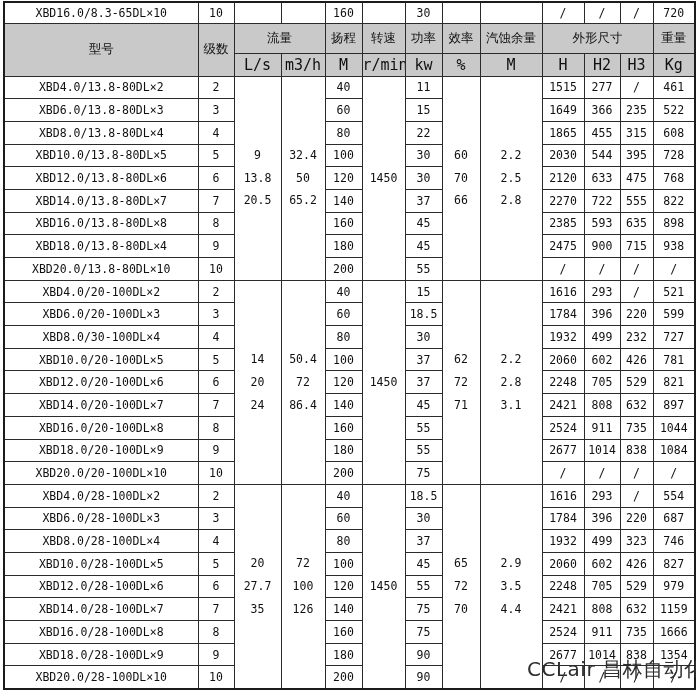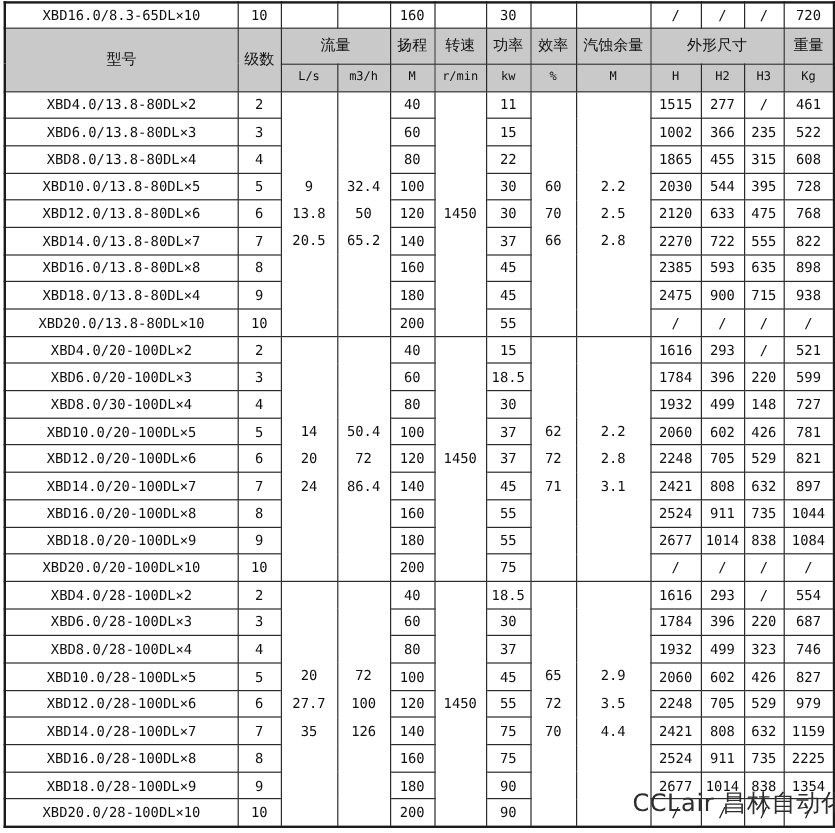--- a/index.html
+++ b/index.html
@@ -30,21 +30,21 @@
     white-space: nowrap;
     background: #ffffff;
   }
   thead th {
     background: #c9c9c9;
     font-family: "DejaVu Sans", "Liberation Sans", sans-serif;
     font-size: 12.5px;
   }
   thead th.unit {
     font-family: "DejaVu Sans Mono", monospace;
-    font-size: 10px;
+    font-size: 15px;
   }
   tr.row-pre  { height: 21px; }
   tr.hrow1    { height: 30px; margin-left: 38px; }
   tr.hrow2    { height: 23px; }
   tbody tr    { height: 22.7px; }
   .stack      { display: flex; flex-direction: column; justify-content: center; }
   .stack-line { height: 22.7px; line-height: 22.7px; }
   .model-col  { text-align: center; }
   .watermark {
     position: absolute;
@@ -156,21 +156,21 @@
         <td>1515</td>
         <td>277</td>
         <td>/</td>
         <td>461</td>
       </tr>
       <tr>
         <td class="model-col">XBD6.0/13.8-80DL×3</td>
         <td>3</td>
         <td>60</td>
         <td>15</td>
-        <td>1002</td>
+        <td>1649</td>
         <td>366</td>
         <td>235</td>
         <td>522</td>
       </tr>
       <tr>
         <td class="model-col">XBD8.0/13.8-80DL×4</td>
         <td>4</td>
         <td>80</td>
         <td>22</td>
         <td>1865</td>
@@ -287,21 +287,21 @@
         <td>220</td>
         <td>599</td>
       </tr>
       <tr>
         <td class="model-col">XBD8.0/30-100DL×4</td>
         <td>4</td>
         <td>80</td>
         <td>30</td>
         <td>1932</td>
         <td>499</td>
-        <td>148</td>
+        <td>232</td>
         <td>727</td>
       </tr>
       <tr>
         <td class="model-col">XBD10.0/20-100DL×5</td>
         <td>5</td>
         <td>100</td>
         <td>37</td>
         <td>2060</td>
         <td>602</td>
         <td>426</td>
@@ -447,21 +447,21 @@
         <td>1159</td>
       </tr>
       <tr>
         <td class="model-col">XBD16.0/28-100DL×8</td>
         <td>8</td>
         <td>160</td>
         <td>75</td>
         <td>2524</td>
         <td>911</td>
         <td>735</td>
-        <td>2225</td>
+        <td>1666</td>
       </tr>
       <tr>
         <td class="model-col">XBD18.0/28-100DL×9</td>
         <td>9</td>
         <td>180</td>
         <td>90</td>
         <td>2677</td>
         <td>1014</td>
         <td>838</td>
         <td>1354</td>

